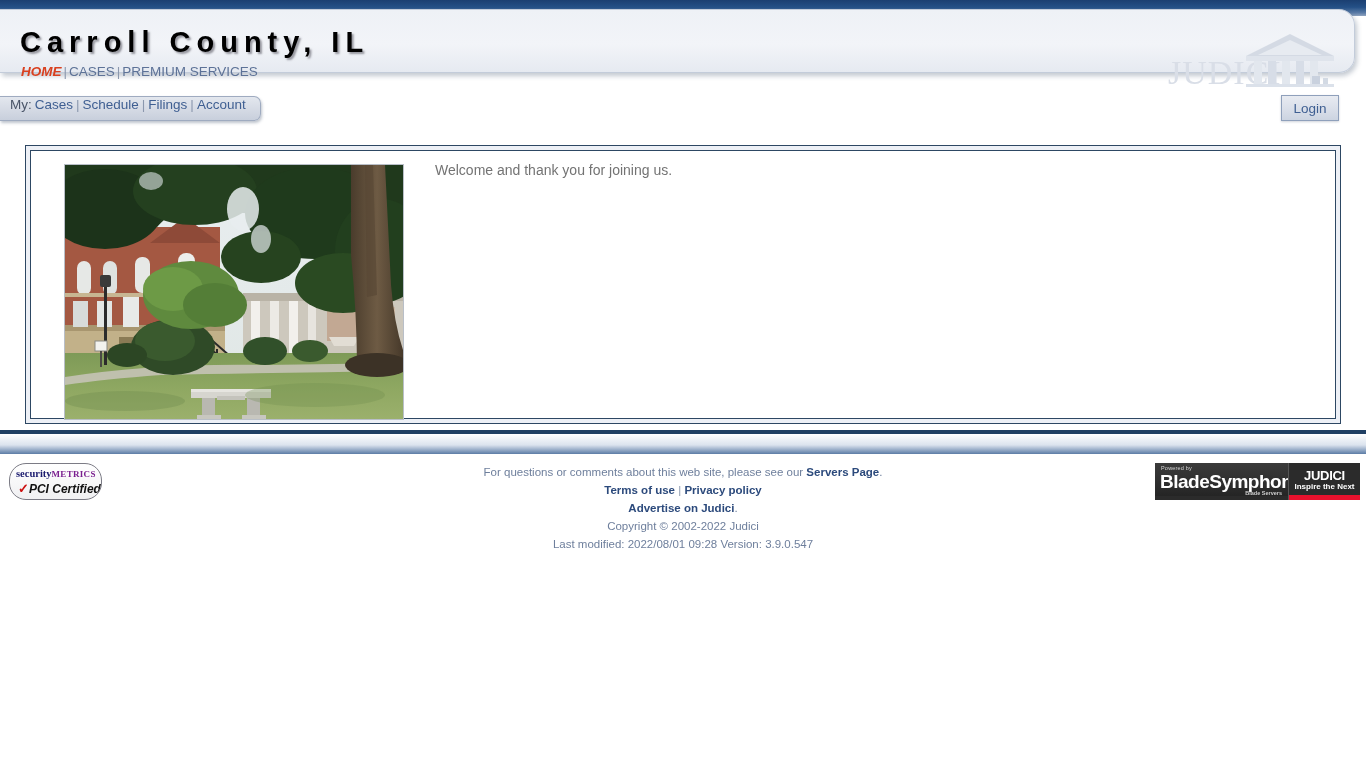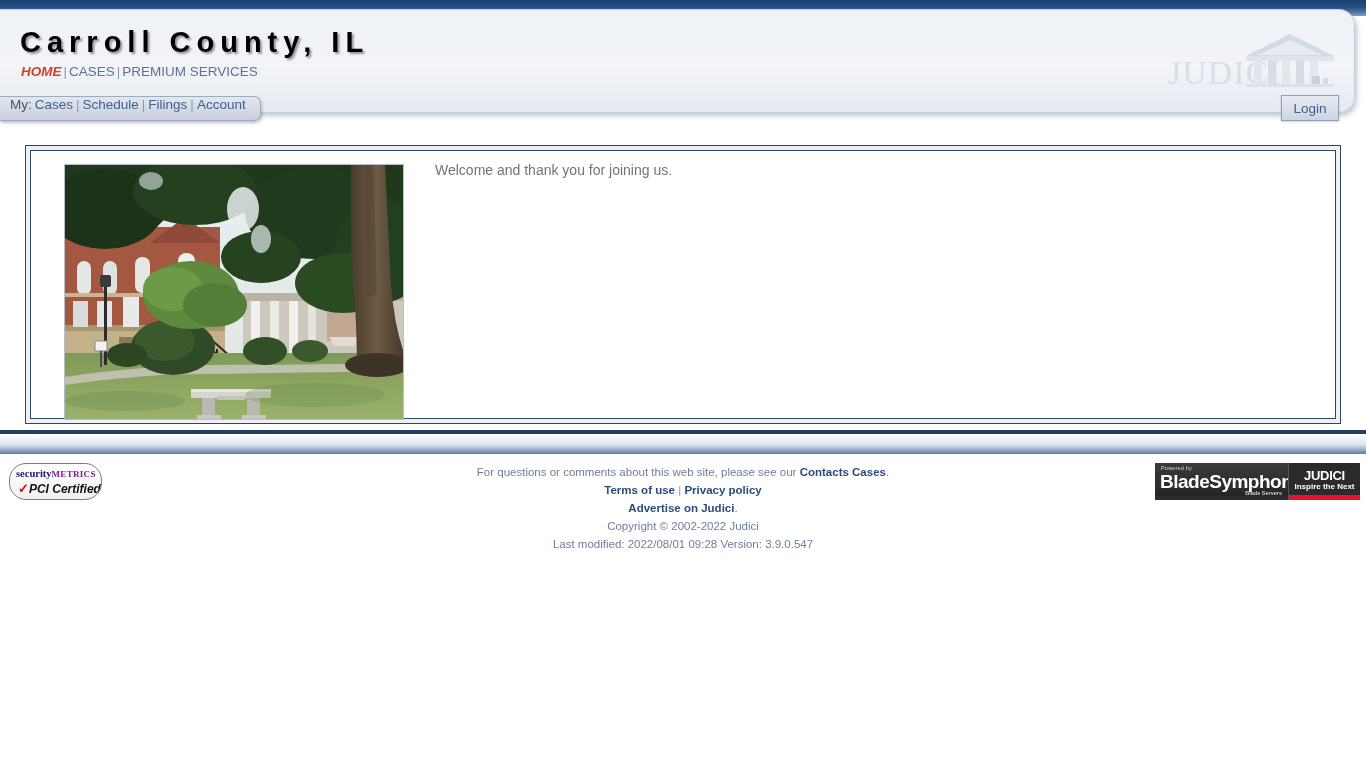--- a/index.html
+++ b/index.html
@@ -15,21 +15,21 @@
   
   #top-strip {
     position: absolute; left: 0; top: 0;
     width: 1366px; height: 16px;
     background: linear-gradient(to bottom, #1b3f71 0%, #245086 45%, #5a7ba6 80%, #8fa4c0 100%);
   }
 
   
   #header-panel {
     position: absolute; left: 0; top: 9px;
-    width: 1355px; height: 104px;
+    width: 1355px; height: 64px;
     background: linear-gradient(to bottom, #eef1f6 0%, #f2f4f8 55%, #e6eaf1 100%);
     border: 1px solid #c3ccda;
     border-left: none;
     border-top-right-radius: 16px;
     border-bottom-right-radius: 16px;
     box-shadow: 2px 3px 5px rgba(40,60,90,0.28);
   }
   #site-title {
     position: absolute; left: 20px; top: 16px;
     font-size: 29px;
@@ -408,21 +408,21 @@
     <div id="pci-line1">
       <span class="sec">security</span><span class="met">METRICS</span>
     </div>
     <div id="pci-line2">
       <span id="pci-check">✓</span><span>PCI Certified</span>
     </div>
   </div>
 
   <div id="footer-center">
     <div>
-      <span class="plain">For questions or comments about this web site, please see our </span><a href="#">Contacts Cases</a><span class="plain">.</span>
+      <span class="plain">For questions or comments about this web site, please see our </span><a href="#">Servers Page</a><span class="plain">.</span>
     </div>
     <div>
       <a href="#">Terms of use</a>
       <span class="sep">|</span>
       <a href="#">Privacy policy</a>
     </div>
     <div>
       <a href="#">Advertise on Judici</a><span class="plain">.</span>
     </div>
     <div class="plain">Copyright © 2002-2022 Judici</div>

